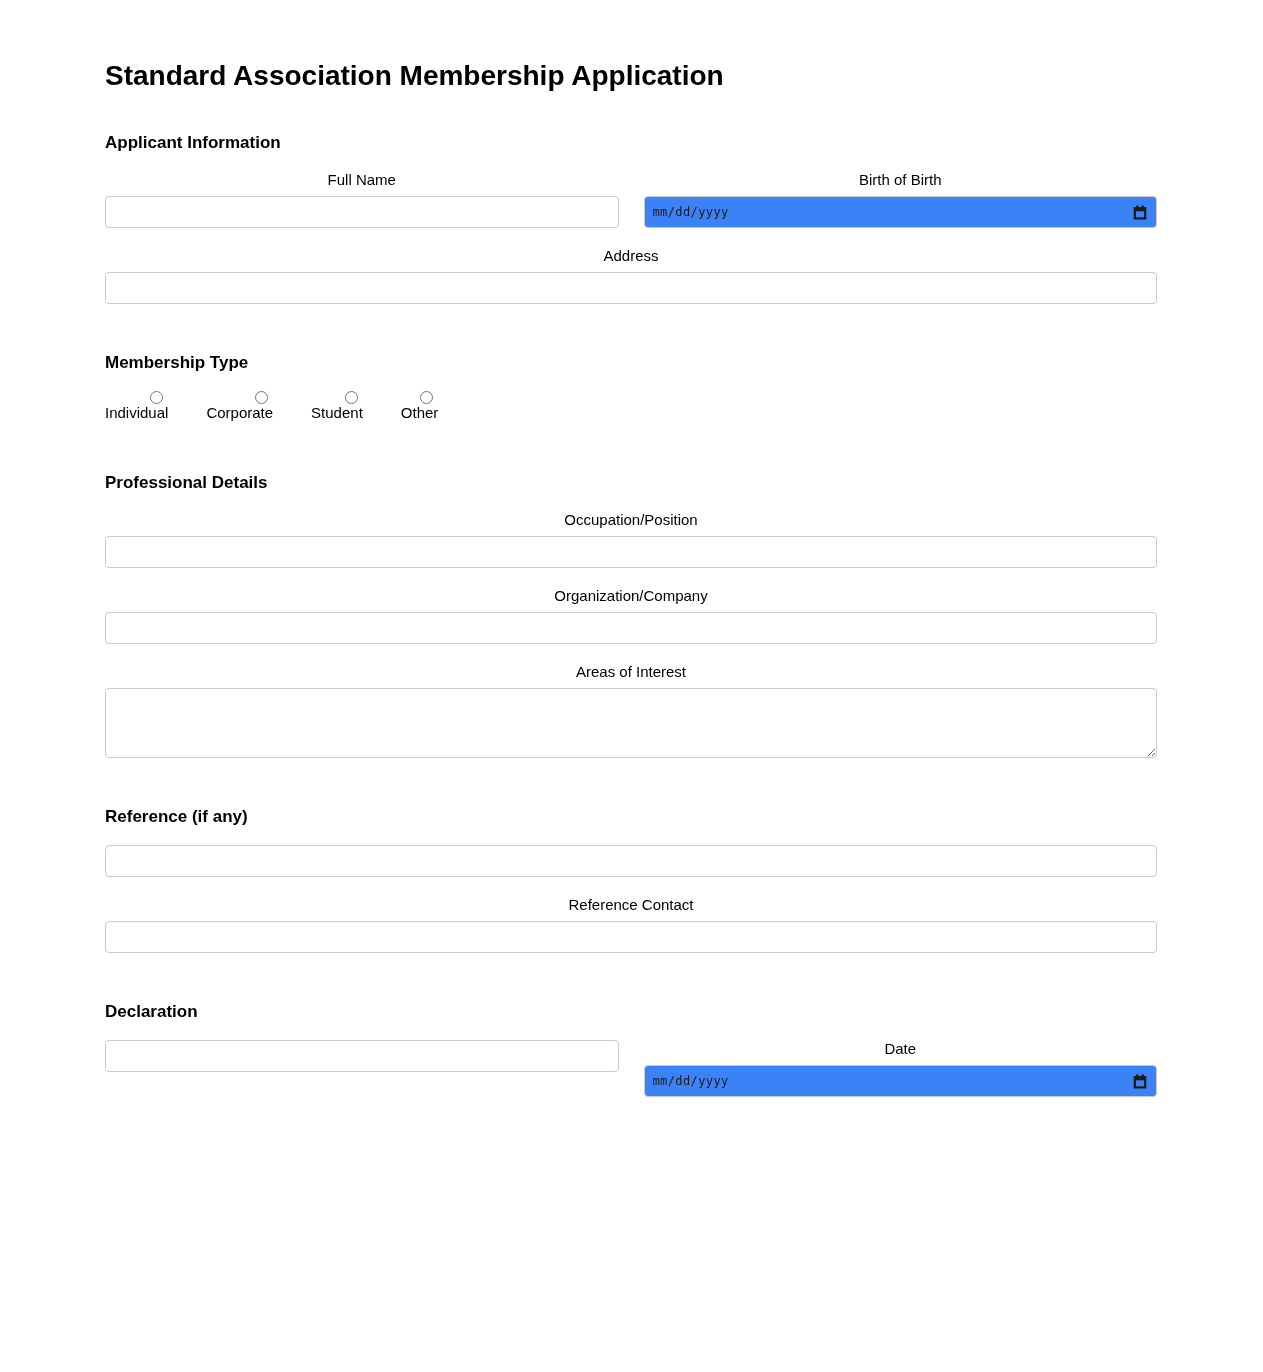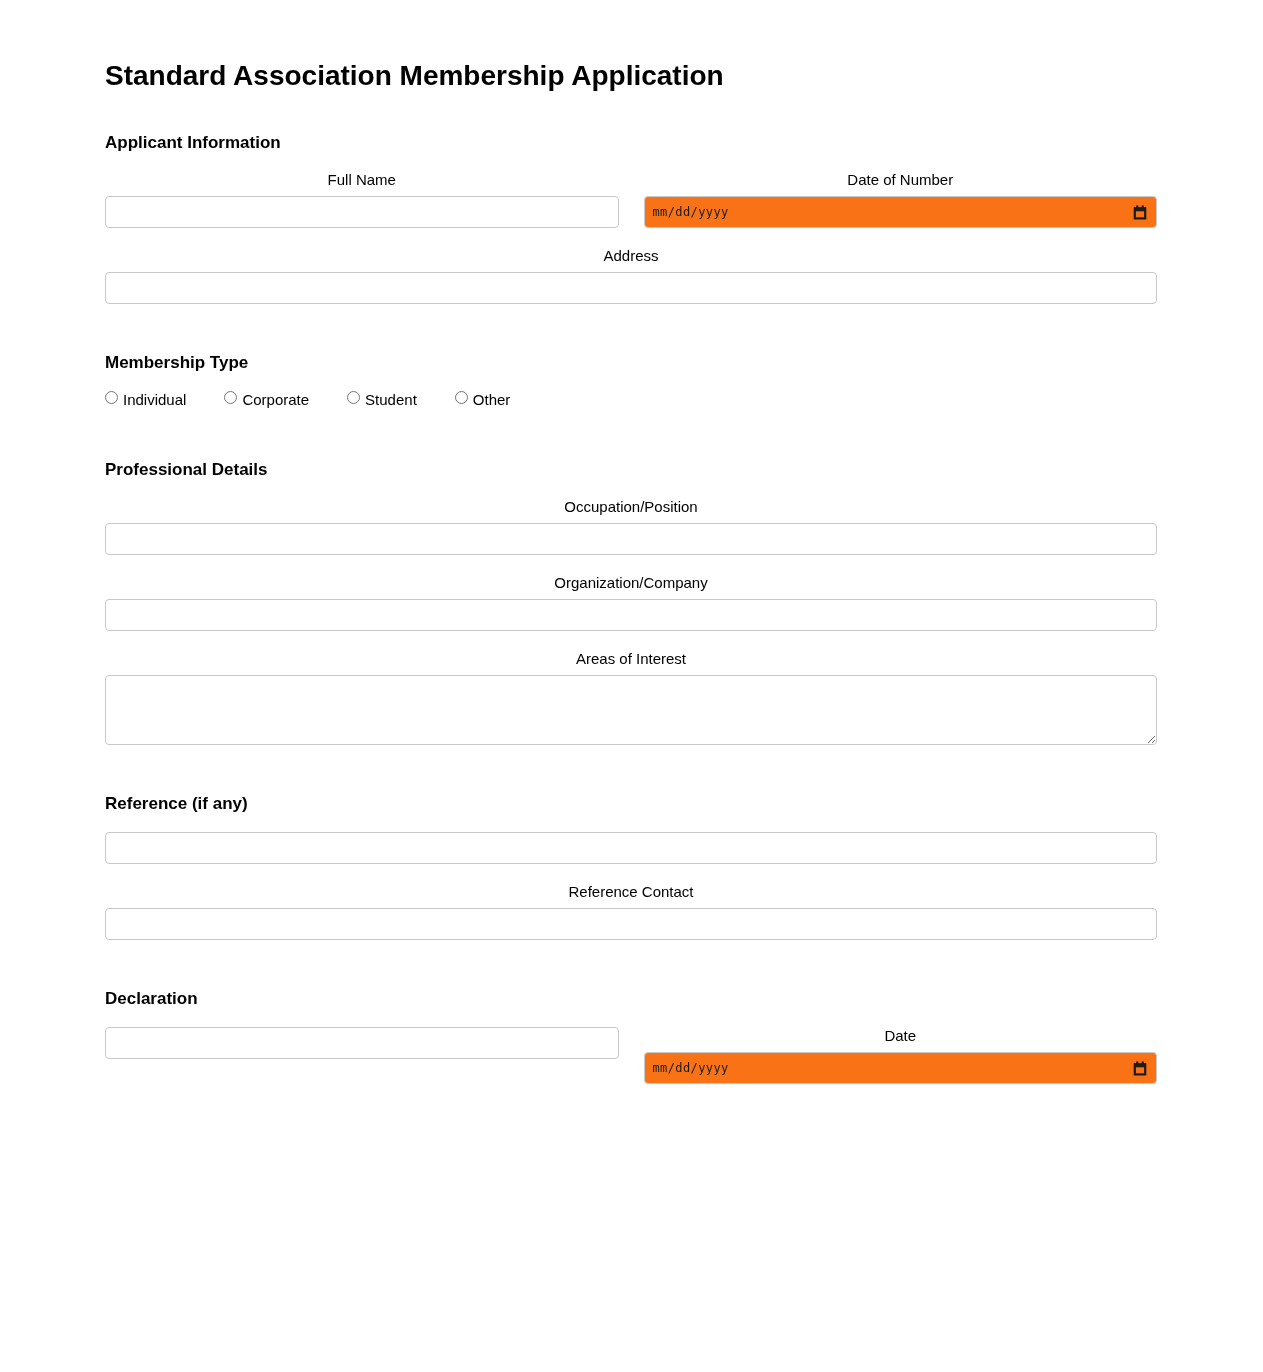--- a/index.html
+++ b/index.html
@@ -69,21 +69,21 @@
     resize: both;
   }
   .date-input {
     display: flex;
     align-items: center;
     justify-content: space-between;
     width: 100%;
     height: 32px;
     border: 1px solid #c9c9c9;
     border-radius: 4px;
-    background: #f97316;
+    background: #3b82f6;
     padding: 0 9px 0 8px;
     cursor: text;
   }
   .date-placeholder {
     font-family: "DejaVu Sans Mono", monospace;
     font-size: 12px;
     letter-spacing: 0.4px;
     color: #1b1b1b;
   }
   .calendar-icon {
@@ -94,22 +94,23 @@
   }
   .radio-row {
     display: flex;
     gap: 38px;
     align-items: center;
     font-size: 15px;
     line-height: 17px;
   }
   .radio-option {
     display: inline-flex;
-    align-items: flex-start;
+    align-items: flex-end;
     cursor: pointer;
+    flex-direction: column;
   }
   .radio-option input[type="radio"] {
     width: 13px;
     height: 13px;
     margin: 0 5px 0 0;
     accent-color: #707070;
   }
   .declaration-text {
     font-size: 15px;
     line-height: 22px;
@@ -126,21 +127,21 @@
 
   <section>
     <h2 class="section-heading">Applicant Information</h2>
 
     <div class="row field">
       <div class="col">
         <label class="field-label">Full Name</label>
         <input type="text" class="text-input" style="">
       </div>
       <div class="col">
-        <label class="field-label">Date of Number</label>
+        <label class="field-label">Birth of Birth</label>
         <div class="date-input">
           <span class="date-placeholder">mm/dd/yyyy</span>
           <span class="calendar-icon">
             <svg width="14" height="15" viewBox="0 0 14 15">
               <rect x="3.2" y="0.4" width="2.1" height="3.4" fill="#1b1b1b"></rect>
               <rect x="8.7" y="0.4" width="2.1" height="3.4" fill="#1b1b1b"></rect>
               <rect x="1.8" y="3.2" width="10.4" height="10.2" fill="none" stroke="#1b1b1b" stroke-width="2.2"></rect>
               <rect x="1.8" y="3.2" width="10.4" height="3.1" fill="#1b1b1b"></rect>
             </svg>
           </span>

